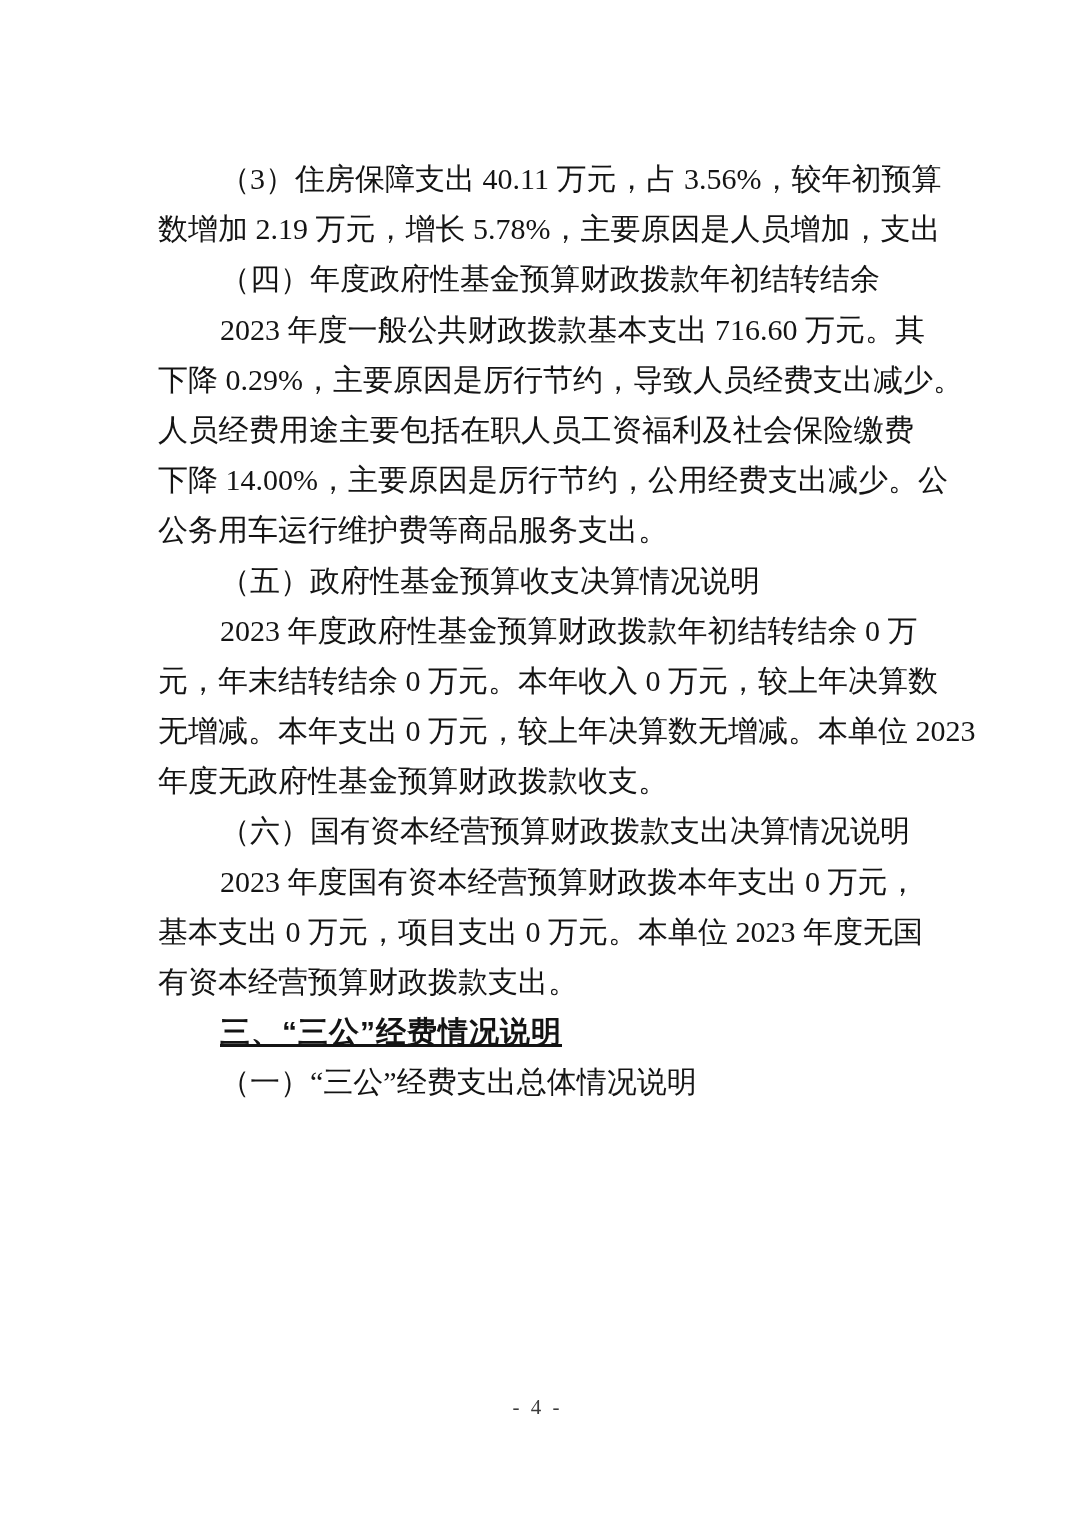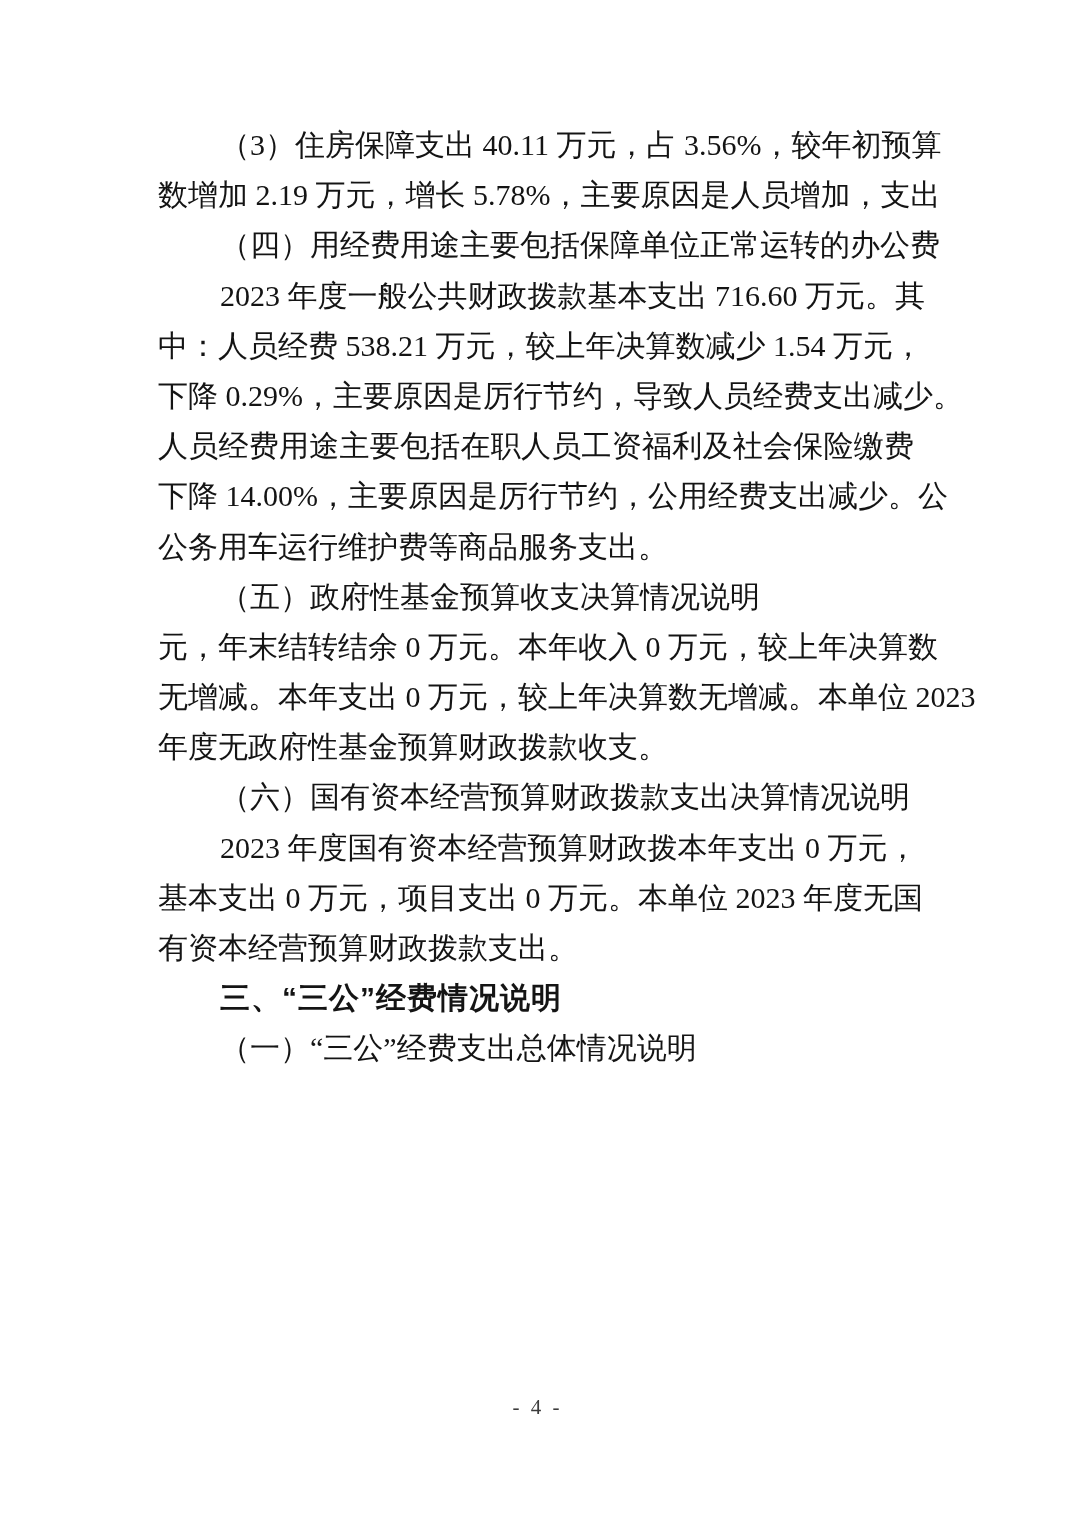--- a/index.html
+++ b/index.html
@@ -12,21 +12,21 @@
     width: 1075px;
     height: 1520px;
     background: #ffffff;
     font-family: "Liberation Serif", serif;
     color: #141414;
     overflow: hidden;
   }
   .textcol {
     position: absolute;
     left: 158px;
-    top: 120px;
+    top: 154px;
     width: 756px;
   }
   .ln {
     font-size: 30px;
     line-height: 50.2px;
     height: 50.2px;
     white-space: nowrap;
     overflow: visible;
   }
   
@@ -36,20 +36,21 @@
   }
   
   .ind {
     text-indent: 62px;
   }
   
   .h1 {
     font-family: "Liberation Sans", sans-serif;
     font-weight: 700;
     letter-spacing: 1px;
+    text-decoration: underline;
   }
   .footer {
     position: absolute;
     left: 0;
     width: 100%;
     top: 1392px;
     text-align: center;
     font-size: 21px;
     line-height: 30px;
     color: #3c3c3c;
@@ -58,31 +59,31 @@
 </style>
 </head>
 <body>
 
 <div class="page">
   <div class="textcol">
 
     <div class="ln ind fill">（3）住房保障支出 40.11 万元，占 3.56%，较年初预算</div>
     <div class="ln fill">数增加 2.19 万元，增长 5.78%，主要原因是人员增加，支出</div>
 
-    <div class="ln ind">（四）用经费用途主要包括保障单位正常运转的办公费</div>
+    <div class="ln ind">（四）年度政府性基金预算财政拨款年初结转结余</div>
 
     <div class="ln ind fill">2023 年度一般公共财政拨款基本支出 716.60 万元。其</div>
-    <div class="ln fill">中：人员经费 538.21 万元，较上年决算数减少 1.54 万元，</div>
     <div class="ln fill">下降 0.29%，主要原因是厉行节约，导致人员经费支出减少。</div>
     <div class="ln fill">人员经费用途主要包括在职人员工资福利及社会保险缴费</div>
     <div class="ln fill">下降 14.00%，主要原因是厉行节约，公用经费支出减少。公</div>
     <div class="ln">公务用车运行维护费等商品服务支出。</div>
 
     <div class="ln ind">（五）政府性基金预算收支决算情况说明</div>
 
+    <div class="ln ind fill">2023 年度政府性基金预算财政拨款年初结转结余 0 万</div>
     <div class="ln fill">元，年末结转结余 0 万元。本年收入 0 万元，较上年决算数</div>
     <div class="ln fill">无增减。本年支出 0 万元，较上年决算数无增减。本单位 2023</div>
     <div class="ln">年度无政府性基金预算财政拨款收支。</div>
 
     <div class="ln ind">（六）国有资本经营预算财政拨款支出决算情况说明</div>
 
     <div class="ln ind fill">2023 年度国有资本经营预算财政拨本年支出 0 万元，</div>
     <div class="ln fill">基本支出 0 万元，项目支出 0 万元。本单位 2023 年度无国</div>
     <div class="ln">有资本经营预算财政拨款支出。</div>
 

